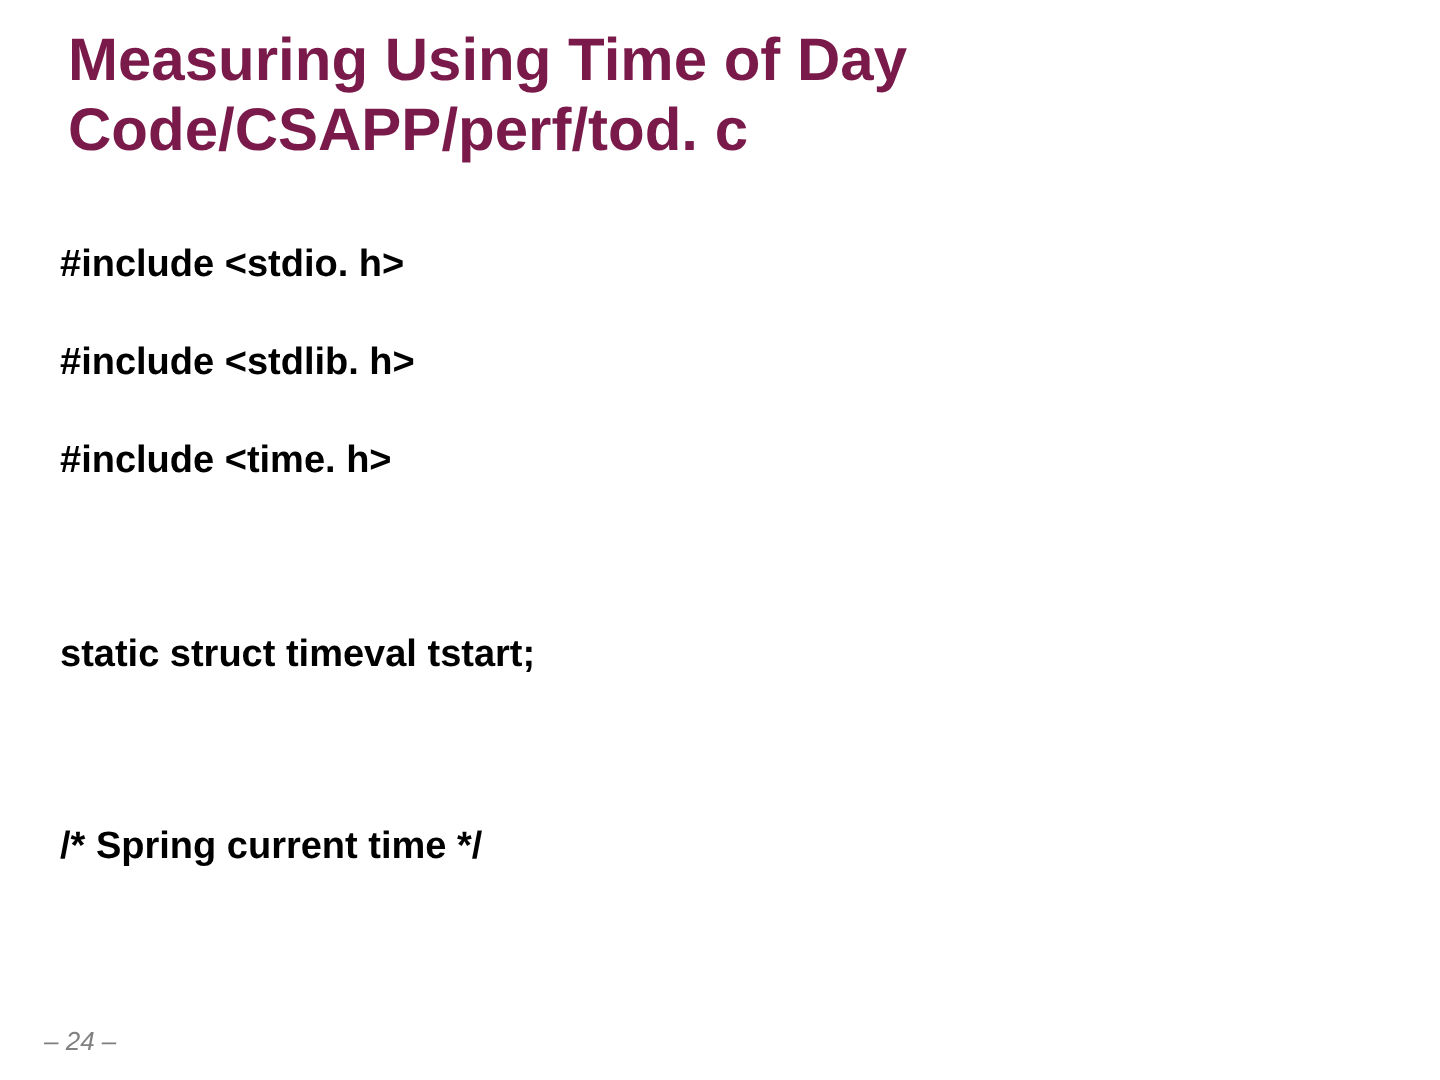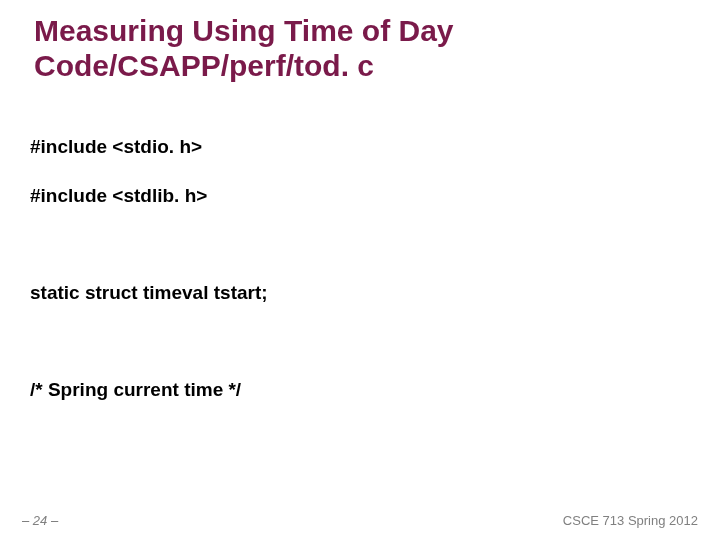--- a/index.html
+++ b/index.html
@@ -17,21 +17,21 @@
     height: 540px;
     position: relative;
     box-sizing: border-box;
     padding: 10px 30px 0 30px;
   }
   .title {
     color: #7a1a4a;
     font-weight: bold;
     font-size: 30px;
     line-height: 1.15;
-    margin: 4px 0 28px 4px;
+    margin: 4px 0 14px 4px;
   }
   .code {
     color: #000000;
     font-weight: bold;
     font-size: 19px;
     line-height: 1.28;
     white-space: pre;
   }
   .blank {
     height: 24px;
@@ -58,26 +58,26 @@
 <div class="slide">
 
   <div class="title">
     <span>Measuring Using Time of Day</span><br>
     <span>Code/CSAPP/perf/tod. c</span>
   </div>
 
   <div class="code">
 <div>#include &lt;stdio. h&gt;</div>
 <div>#include &lt;stdlib. h&gt;</div>
+<div>#include &lt;time. h&gt;</div>
 <div class="blank"></div>
 <div>static struct timeval tstart;</div>
 <div class="blank"></div>
 <div>/* Spring current time */</div>
 
 
 
 
   </div>
 
   <div class="page-num">– 24 –</div>
-  <div class="footer-right">CSCE 713 Spring 2012</div>
 
 </div>
 
 </body></html>

